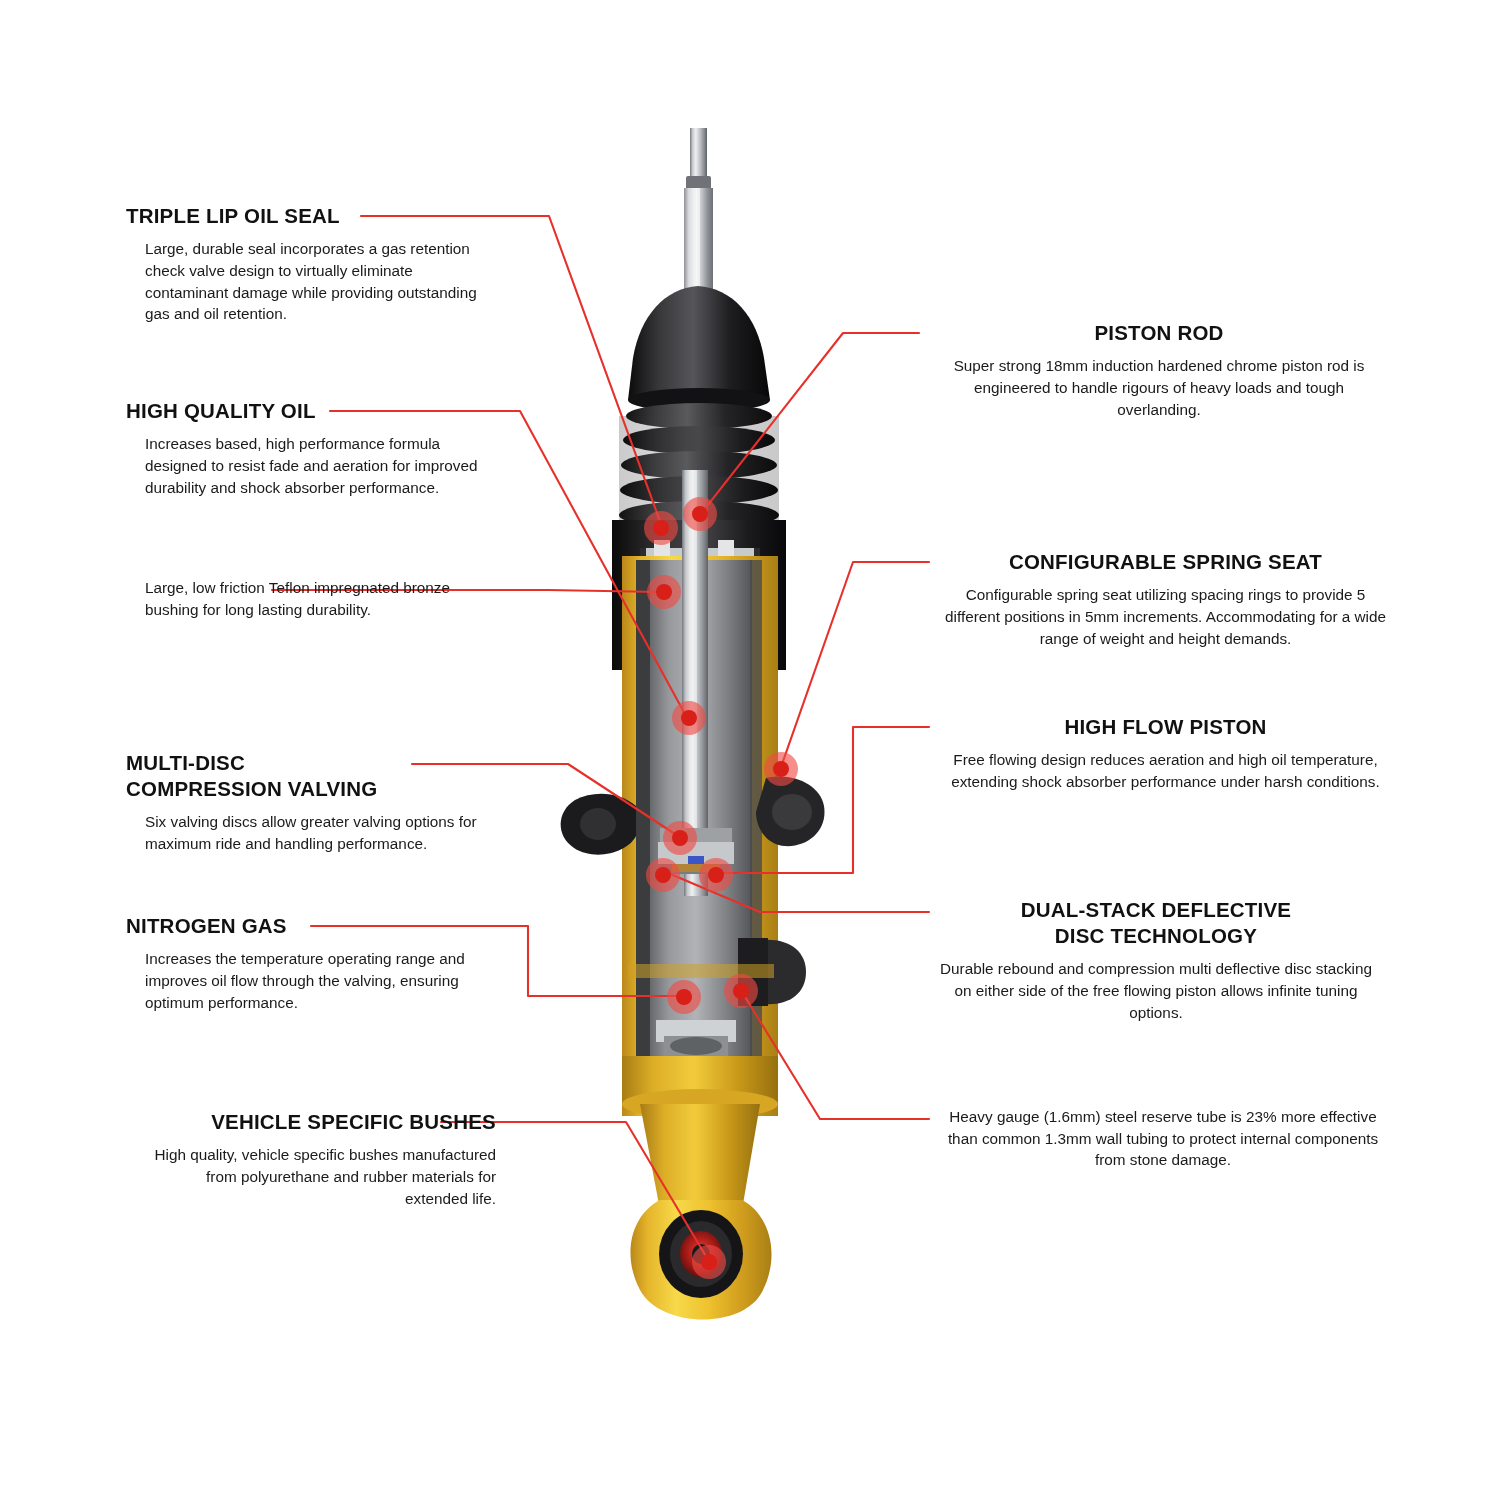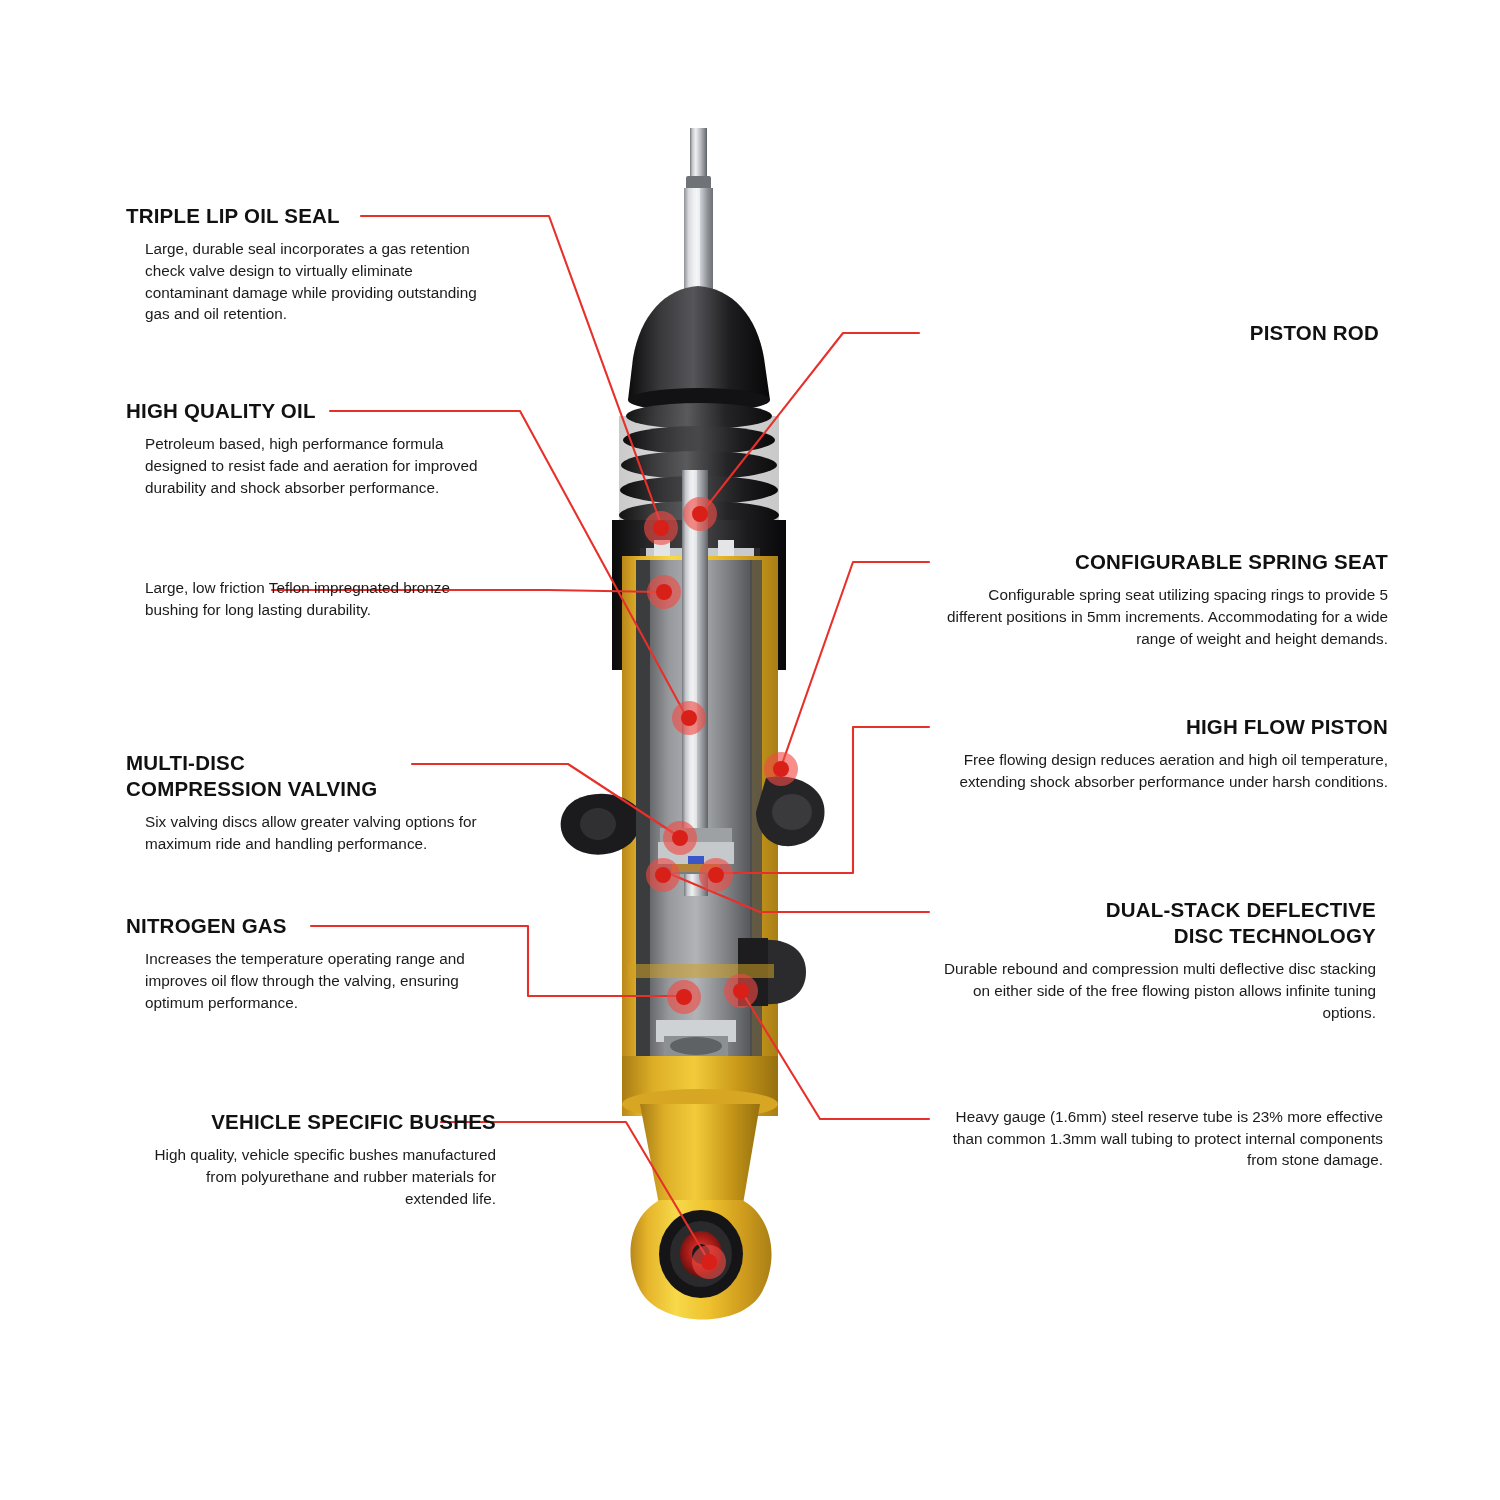--- a/index.html
+++ b/index.html
@@ -34,21 +34,21 @@
     margin: 0 0 9px 0;
     text-transform: uppercase;
   }
   .callout .body {
     font-size: 15.3px;
     line-height: 1.42;
     color: #1a1a1a;
     margin: 0;
   }
   .callout.left  { text-align: left; }
-  .callout.right { text-align: right; }
+  .callout.right { text-align: center; }
 
   
   .callout.left .body { padding-left: 2px; margin-left: 17px; }
 
   
   #lines, #shock {
     position: absolute;
     left: 0; top: 0;
     width: 1500px;
     height: 1500px;
@@ -290,21 +290,21 @@
       </g>
   </svg>
 
   <div class="callout left" style="left:126px; top:203px; width:360px;">
     <div class="title">TRIPLE LIP OIL SEAL</div>
     <div class="body">Large, durable seal incorporates a gas retention check valve design to virtually eliminate contaminant damage while providing outstanding gas and oil retention.</div>
   </div>
 
   <div class="callout left" style="left:126px; top:398px; width:370px;">
     <div class="title">HIGH QUALITY OIL</div>
-    <div class="body">Petroleum based, high performance formula designed to resist fade and aeration for improved durability and shock absorber performance.</div>
+    <div class="body">Increases based, high performance formula designed to resist fade and aeration for improved durability and shock absorber performance.</div>
   </div>
 
   <div class="callout left" style="left:126px; top:577px; width:360px;">
     <div class="body">Large, low friction Teflon impregnated bronze bushing for long lasting durability.</div>
   </div>
 
   <div class="callout left" style="left:126px; top:750px; width:380px;">
     <div class="title">
       <span>MULTI-DISC</span><br>
       <span>COMPRESSION VALVING</span>
@@ -317,20 +317,21 @@
     <div class="body">Increases the temperature operating range and improves oil flow through the valving, ensuring optimum performance.</div>
   </div>
 
   <div class="callout left" style="left:126px; top:1109px; width:370px;text-align:right;">
     <div class="title">VEHICLE SPECIFIC BUSHES</div>
     <div class="body">High quality, vehicle specific bushes manufactured from polyurethane and rubber materials for extended life.</div>
   </div>
 
   <div class="callout right" style="left:939px; top:320px; width:440px;">
     <div class="title">PISTON ROD</div>
+    <div class="body">Super strong 18mm induction hardened chrome piston rod is engineered to handle rigours of heavy loads and tough overlanding.</div>
   </div>
 
   <div class="callout right" style="left:943px; top:549px; width:445px;">
     <div class="title">CONFIGURABLE SPRING SEAT</div>
     <div class="body">Configurable spring seat utilizing spacing rings to provide 5 different positions in 5mm increments. Accommodating for a wide range of weight and height demands.</div>
   </div>
 
   <div class="callout right" style="left:943px; top:714px; width:445px;">
     <div class="title">HIGH FLOW PISTON</div>
     <div class="body">Free flowing design reduces aeration and high oil temperature, extending shock absorber performance under harsh conditions.</div>

